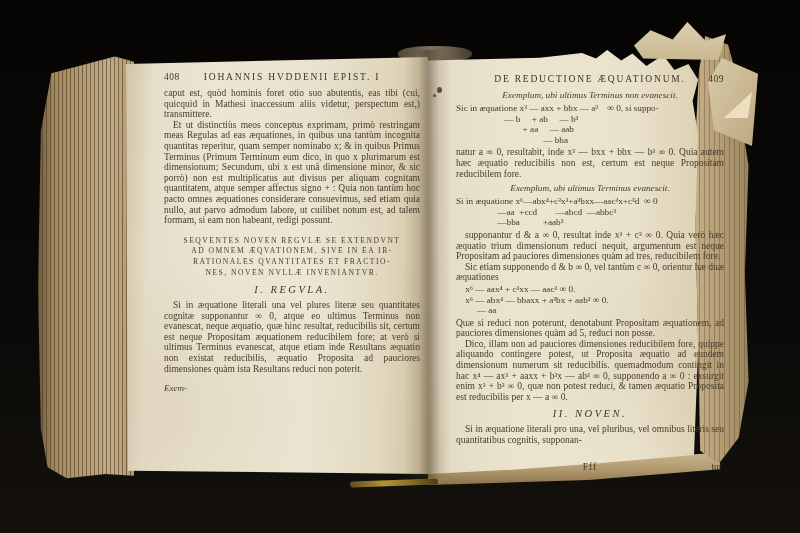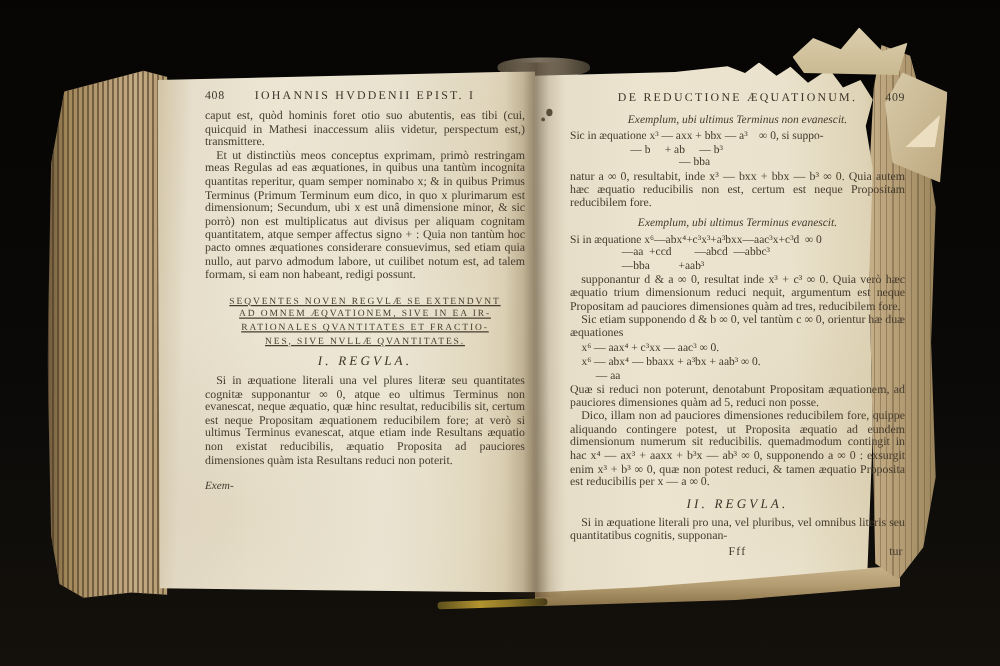--- a/index.html
+++ b/index.html
@@ -79,27 +79,27 @@
   .ink-speck{position:absolute; z-index:6; background:#5a4e3b; border-radius:50%;}
   
   .col{position:absolute; z-index:5; color:#433a2c;}
   .lp-col{left:164px; top:72px; width:256px;}
   .rp-col{left:456px; top:74px; width:268px;}
   .page-header{position:relative; text-align:center; font-size:9.5px; letter-spacing:1.8px; color:#3c3428; margin-bottom:6px; white-space:nowrap;}
   .page-header .num-left{position:absolute; left:0; letter-spacing:.5px;}
   .page-header .num-right{position:absolute; right:0; letter-spacing:.5px;}
   .body{font-size:9.5px; line-height:10.6px; text-align:justify; margin:0; color:#443b2d;}
   .indent{text-indent:9px;}
-  .announce{text-align:center; font-size:7.6px; line-height:10.6px; letter-spacing:1.5px; margin:10px 2px 6px; color:#483e2f;text-decoration:underline;}
+  .announce{text-align:center; font-size:7.6px; line-height:10.6px; letter-spacing:1.5px; margin:10px 2px 6px; color:#483e2f;}
   .rule-head{text-align:center; font-style:italic; font-size:10.5px; letter-spacing:2.5px; margin:6px 0 5px; color:#3e352a;}
   .ex-head{text-align:center; font-style:italic; font-size:9.2px; margin:4px 0 3px; color:#453b2c;}
   .eq{font-size:9.2px; line-height:10.6px; margin:1px 0 2px; color:#42392b;}
   .eq div{white-space:pre;}
   .catchword{text-align:left; font-style:italic; font-size:9px; margin-top:9px; padding-right:8px;}
-  .sig-row{position:relative; margin-top:2px; font-size:9.5px;}
+  .sig-row{position:relative; margin-top:16px; font-size:9.5px;}
   .sig{display:block; text-align:center; letter-spacing:1px;}
   .cw{position:absolute; right:2px; top:0;}
 </style>
 </head>
 <body>
 
 <div class="stage">
 
   <div class="fore-edge"></div>
   <div class="top-binding"></div>
@@ -120,55 +120,56 @@
     <div class="page-header">
       <span class="num-left">408</span>
       <span>IOHANNIS HVDDENII EPIST. I</span>
     </div>
     <p class="body">caput est, quòd hominis foret otio suo abutentis, eas tibi (cui, quicquid in Mathesi inaccessum aliis videtur, perspectum est,) transmittere.</p>
     <p class="body indent">Et ut distinctiùs meos conceptus exprimam, primò restringam meas Regulas ad eas æquationes, in quibus una tantùm incognita quantitas reperitur, quam semper nominabo x; &amp; in quibus Primus Terminus (Primum Terminum eum dico, in quo x plurimarum est dimensionum; Secundum, ubi x est unâ dimensione minor, &amp; sic porrò) non est multiplicatus aut divisus per aliquam cognitam quantitatem, atque semper affectus signo + : Quia non tantùm hoc pacto omnes æquationes considerare consuevimus, sed etiam quia nullo, aut parvo admodum labore, ut cuilibet notum est, ad talem formam, si eam non habeant, redigi possunt.</p>
     <div class="announce">
         <div>SEQVENTES NOVEN REGVLÆ SE EXTENDVNT</div>
         <div>AD OMNEM ÆQVATIONEM, SIVE IN EA IR-</div>
         <div>RATIONALES QVANTITATES ET FRACTIO-</div>
-        <div>NES, SIVE NVLLÆ QVANTITATES.</div>
+        <div>NES, NOVEN NVLLÆ INVENIANTVR.</div>
       </div>
     <div class="rule-head">I. REGVLA.</div>
     <p class="body indent">Si in æquatione literali una vel plures literæ seu quantitates cognitæ supponantur ∞ 0, atque eo ultimus Terminus non evanescat, neque æquatio, quæ hinc resultat, reducibilis sit, certum est neque Propositam æquationem reducibilem fore; at verò si ultimus Terminus evanescat, atque etiam inde Resultans æquatio non existat reducibilis, æquatio Proposita ad pauciores dimensiones quàm ista Resultans reduci non poterit.</p>
     <div class="catchword">Exem-</div>
   </div>
 
   <div class="col rp-col">
     <div class="page-header">
       <span>DE REDUCTIONE ÆQUATIONUM.</span>
       <span class="num-right">409</span>
     </div>
     <div class="ex-head">Exemplum, ubi ultimus Terminus non evanescit.</div>
     <div class="eq">
         <div>Sic in æquatione x³ — axx + bbx — a³    ∞ 0, si suppo-</div>
         <div>                     — b     + ab     — b³</div>
+        <div>                             + aa     — aab</div>
         <div>                                      — bba</div>
       </div>
     <p class="body">natur a ∞ 0, resultabit, inde x³ — bxx + bbx — b³ ∞ 0. Quia autem hæc æquatio reducibilis non est, certum est neque Propositam reducibilem fore.</p>
     <div class="ex-head">Exemplum, ubi ultimus Terminus evanescit.</div>
     <div class="eq">
         <div>Si in æquatione x⁶—abx⁴+c³x³+a³bxx—aac³x+c³d  ∞ 0</div>
         <div>                  —aa  +ccd        —abcd  —abbc³</div>
         <div>                  —bba          +aab³</div>
       </div>
     <p class="body indent">supponantur d &amp; a ∞ 0, resultat inde x³ + c³ ∞ 0. Quia verò hæc æquatio trium dimensionum reduci nequit, argumentum est neque Propositam ad pauciores dimensiones quàm ad tres, reducibilem fore.</p>
     <p class="body indent">Sic etiam supponendo d &amp; b ∞ 0, vel tantùm c ∞ 0, orientur hæ duæ æquationes</p>
     <div class="eq">
         <div>    x⁶ — aax⁴ + c³xx — aac³ ∞ 0.</div>
         <div>    x⁶ — abx⁴ — bbaxx + a³bx + aab³ ∞ 0.</div>
         <div>         — aa</div>
       </div>
     <p class="body">Quæ si reduci non poterunt, denotabunt Propositam æquationem, ad pauciores dimensiones quàm ad 5, reduci non posse.</p>
     <p class="body indent">Dico, illam non ad pauciores dimensiones reducibilem fore, quippe aliquando contingere potest, ut Proposita æquatio ad eundem dimensionum numerum sit reducibilis. quemadmodum contingit in hac x⁴ — ax³ + aaxx + b³x — ab³ ∞ 0, supponendo a ∞ 0 : exsurgit enim x³ + b³ ∞ 0, quæ non potest reduci, &amp; tamen æquatio Proposita est reducibilis per x — a ∞ 0.</p>
-    <div class="rule-head">II. REGVLA.</div>
+    <div class="rule-head">II. NOVEN.</div>
     <p class="body indent">Si in æquatione literali pro una, vel pluribus, vel omnibus literis seu quantitatibus cognitis, supponan-</p>
     <div class="sig-row">
       <span class="sig">Fff</span>
       <span class="cw">tur</span>
     </div>
   </div>
 
 </div>
 
 </body></html>

